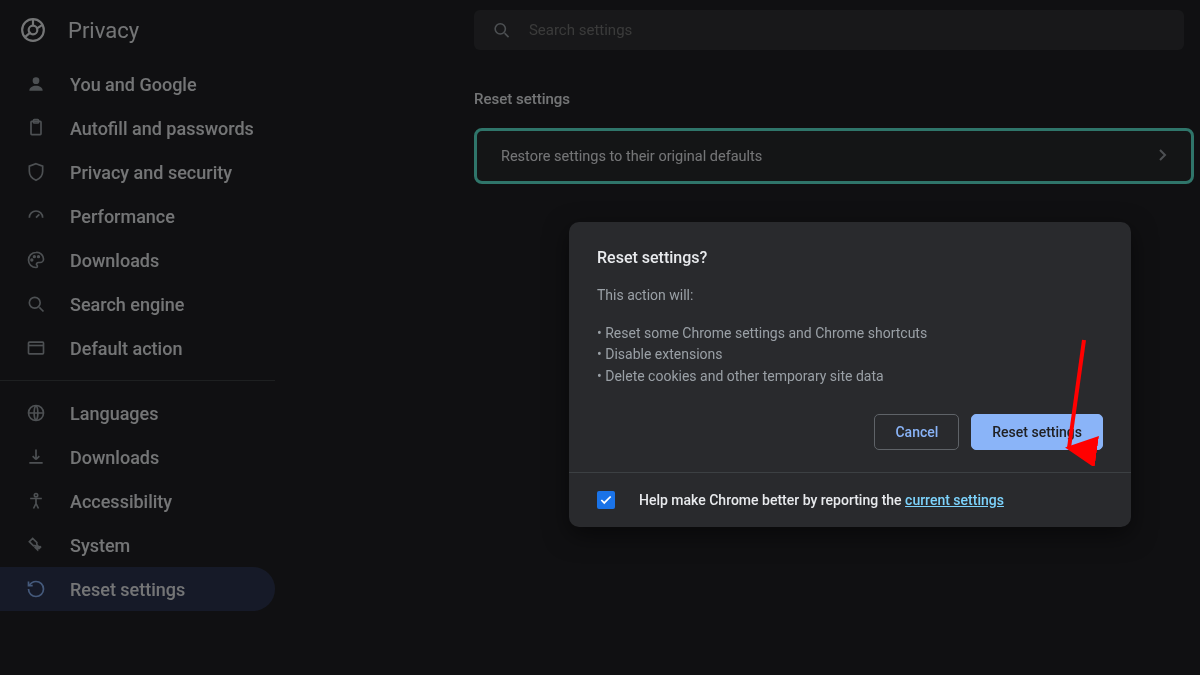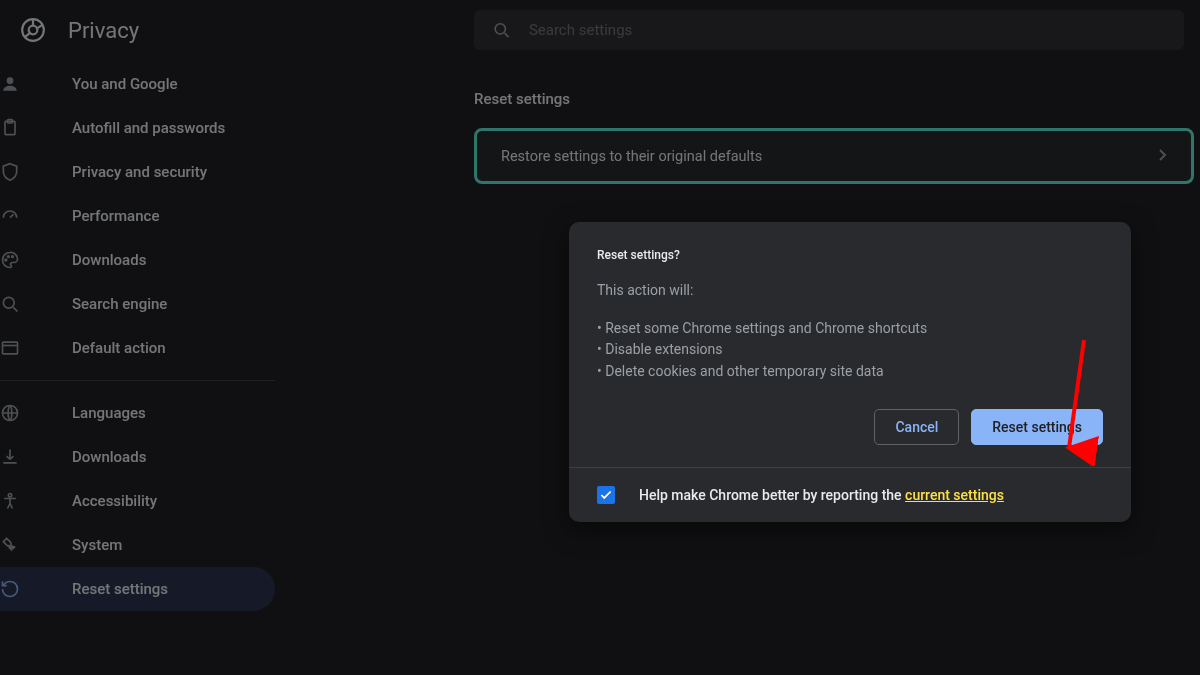--- a/index.html
+++ b/index.html
@@ -61,25 +61,25 @@
   .sidebar {
     position: absolute;
     left: 0; top: 62px;
     width: 275px;
     z-index: 1;
   }
   .sidebar-item {
     display: flex;
     align-items: center;
     height: 44px;
-    color: #e8eaed;
-    font-size: 15px;
+    padding-left: 26px;
+    color: #e8eaed;
+    font-size: 18px;
     font-weight: 500;
     cursor: pointer;
-    gap: 28px;
   }
   .sidebar-item .icon {
     width: 20px; height: 20px;
     margin-right: 24px;
     color: #9aa0a6;
     display: flex; align-items: center; justify-content: center;
   }
   .sidebar-item.active {
     background: #2d3551;
     border-radius: 0 22px 22px 0;
@@ -122,21 +122,21 @@
     left: 569px; top: 222px;
     width: 562px;
     background: #292a2d;
     border-radius: 10px;
     z-index: 10;
     box-shadow: 0 8px 24px rgba(0,0,0,0.5);
     overflow: hidden;
   }
   .dialog-upper { padding: 26px 28px 22px 28px; }
   .dialog-title {
-    font-size: 12px;
+    font-size: 16px;
     font-weight: 500;
     color: #e8eaed;
     margin-bottom: 18px;
   }
   .dialog-body {
     color: #9aa0a6;
     font-size: 14px;
     line-height: 1.55;
   }
   .dialog-body p { margin-bottom: 16px; }
@@ -182,21 +182,21 @@
     border-radius: 2px;
     display: flex; align-items: center; justify-content: center;
     margin-right: 24px;
     color: white;
   }
   .dialog-lower-text {
     font-size: 14px;
     color: #e8eaed;
     font-weight: 500;
   }
-  .dialog-lower-text a { color: #fde047; font-weight: 500; }
+  .dialog-lower-text a { color: #7dd3fc; font-weight: 500; }
   
   .arrow-svg {
     position: absolute;
     left: 1060px; top: 336px;
     width: 40px; height: 130px;
     z-index: 20;
     pointer-events: none;
   }
 </style>
 </head>

